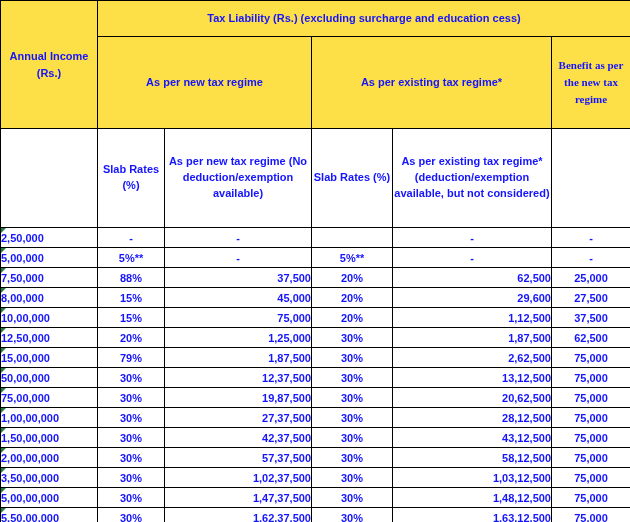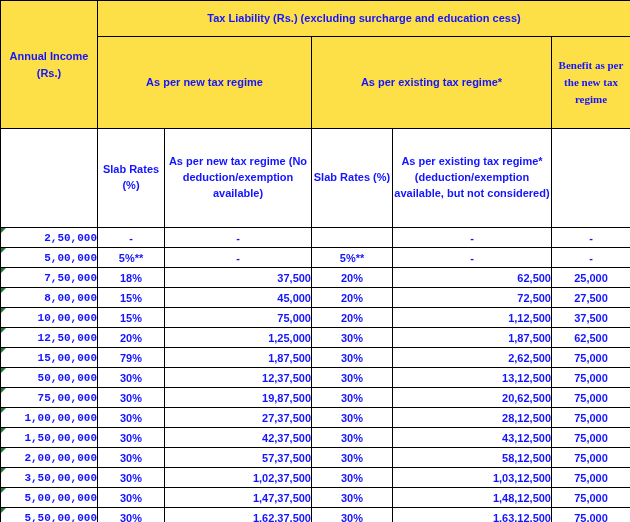--- a/index.html
+++ b/index.html
@@ -70,23 +70,22 @@
 
   
   .cell {
     background: #ffffff;
     height: 20px;
     font-size: 11.5px;
     vertical-align: middle;
     white-space: nowrap;
   }
   .c-income {
-    text-align: right;
+    text-align: left;
     position: relative;
-    font-family: Liberation Mono, monospace;
   }
   .c-rate { text-align: center; }
   .c-num  { text-align: right; padding-right: 5px; }
   .c-ben  { text-align: center; padding-right: 5px; }
   .c-dash { text-align: center; }
 
   .row-emph td { font-weight: bold; }
 
   
   .flag {
@@ -146,32 +145,32 @@
         <tr>
           <td class="cell c-income"><span class="flag"></span><span>5,00,000</span></td>
           <td class="cell c-rate">5%**</td>
           <td class="cell c-dash">-</td>
           <td class="cell c-rate">5%**</td>
           <td class="cell c-dash">-</td>
           <td class="cell c-dash">-</td>
         </tr>
         <tr>
           <td class="cell c-income"><span class="flag"></span><span>7,50,000</span></td>
-          <td class="cell c-rate">18%</td>
+          <td class="cell c-rate">88%</td>
           <td class="cell c-num">37,500</td>
           <td class="cell c-rate">20%</td>
           <td class="cell c-num">62,500</td>
           <td class="cell c-ben">25,000</td>
         </tr>
         <tr>
           <td class="cell c-income"><span class="flag"></span><span>8,00,000</span></td>
           <td class="cell c-rate">15%</td>
           <td class="cell c-num">45,000</td>
           <td class="cell c-rate">20%</td>
-          <td class="cell c-num">72,500</td>
+          <td class="cell c-num">29,600</td>
           <td class="cell c-ben">27,500</td>
         </tr>
         <tr>
           <td class="cell c-income"><span class="flag"></span><span>10,00,000</span></td>
           <td class="cell c-rate">15%</td>
           <td class="cell c-num">75,000</td>
           <td class="cell c-rate">20%</td>
           <td class="cell c-num">1,12,500</td>
           <td class="cell c-ben">37,500</td>
         </tr>

